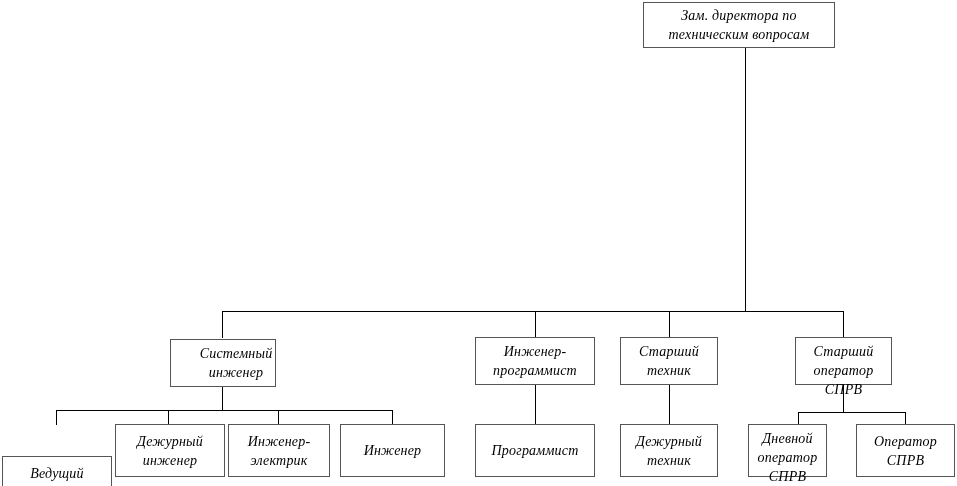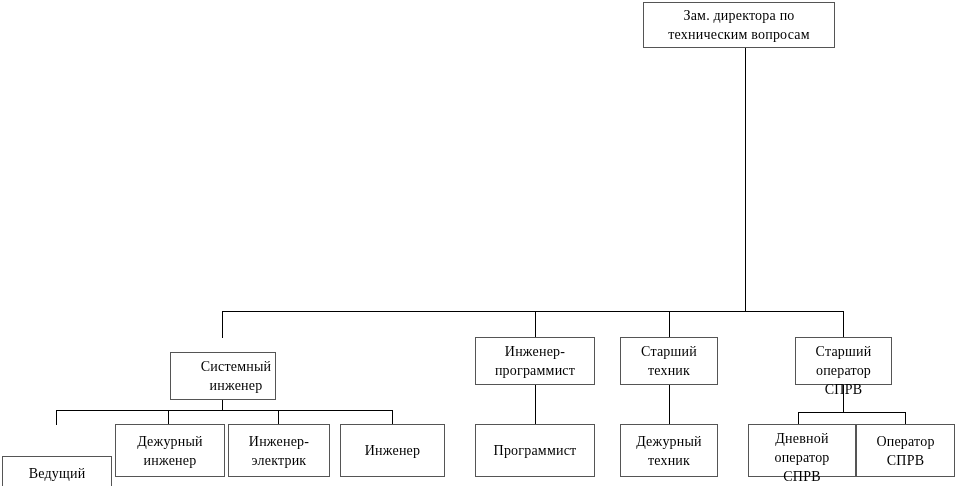--- a/index.html
+++ b/index.html
@@ -7,20 +7,21 @@
     padding: 0;
     background: #ffffff;
   }
   #canvas {
     position: relative;
     width: 957px;
     height: 486px;
     background: #ffffff;
     font-family: "Liberation Serif", "DejaVu Serif", serif;
     overflow: hidden;
+    font-style: italic;
   }
   .node {
     position: absolute;
     box-sizing: border-box;
     border: 1px solid #555555;
     background: #ffffff;
     color: #000000;
     font-size: 14px;
     line-height: 19px;
     text-align: center;
@@ -66,21 +67,21 @@
 
   <div class="conn v" style="left:745px; top:48px; height:264px;"></div>
 
   <div class="conn h" style="left:222px; top:311px; width:622px;"></div>
 
   <div class="conn v" style="left:222px; top:311px; height:27px;"></div>
   <div class="conn v" style="left:535px; top:311px; height:27px;"></div>
   <div class="conn v" style="left:669px; top:311px; height:27px;"></div>
   <div class="conn v" style="left:843px; top:311px; height:27px;"></div>
 
-  <div class="node" style="left:170px; top:352px; width:106px; height:48px;padding-left:26px;">
+  <div class="node" style="left:170px; top:339px; width:106px; height:48px;padding-left:26px;">
     <span class="txt">Системный
 инженер</span>
   </div>
 
   <div class="node" style="left:475px; top:337px; width:120px; height:48px;">
     <span class="txt">Инженер-
 программист</span>
   </div>
 
   <div class="node" style="left:620px; top:337px; width:98px; height:48px;">
@@ -131,21 +132,21 @@
 
   <div class="node" style="left:475px; top:424px; width:120px; height:53px;">
     <span class="txt">Программист</span>
   </div>
 
   <div class="node" style="left:620px; top:424px; width:98px; height:53px;">
     <span class="txt">Дежурный
 техник</span>
   </div>
 
-  <div class="node overflow" style="left:748px; top:424px; width:108px; height:53px;">
+  <div class="node overflow" style="left:748px; top:424px; width:79px; height:53px;">
     <span class="txt">Дневной
 оператор
 СПРВ</span>
   </div>
 
   <div class="node" style="left:856px; top:424px; width:99px; height:53px;">
     <span class="txt">Оператор
 СПРВ</span>
   </div>
 

